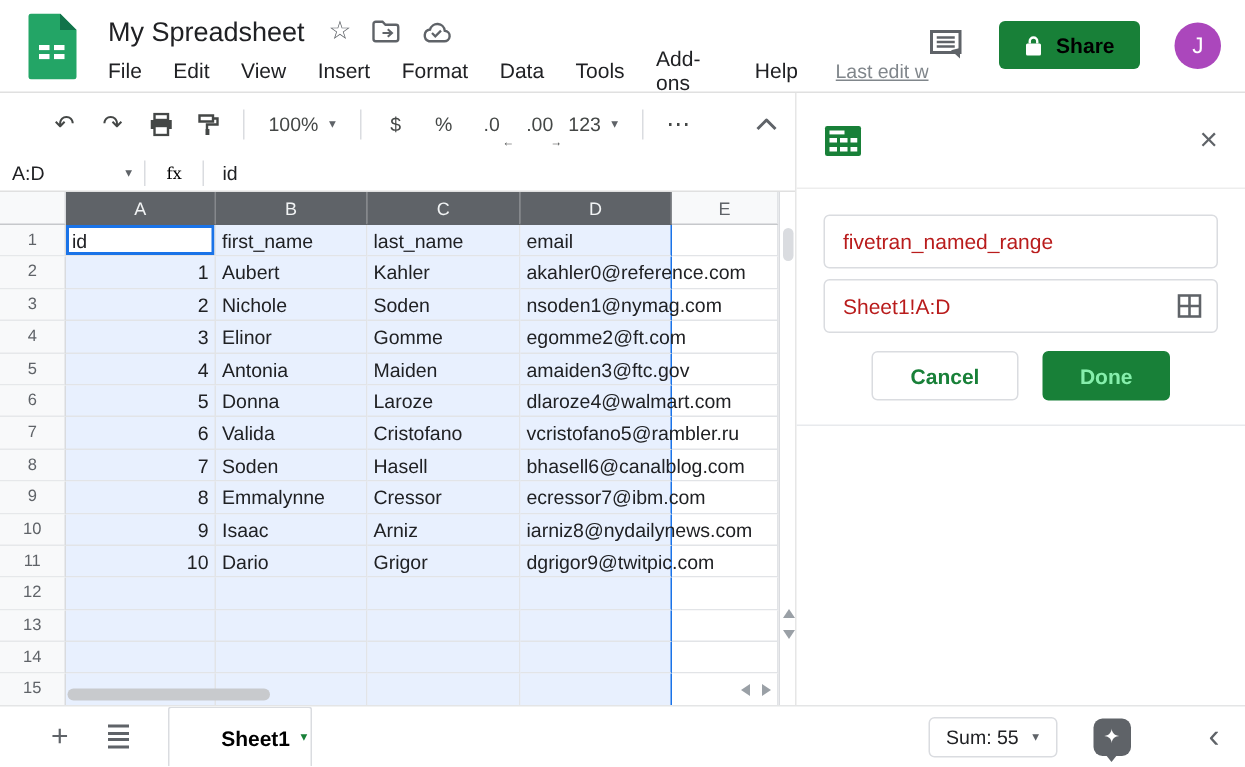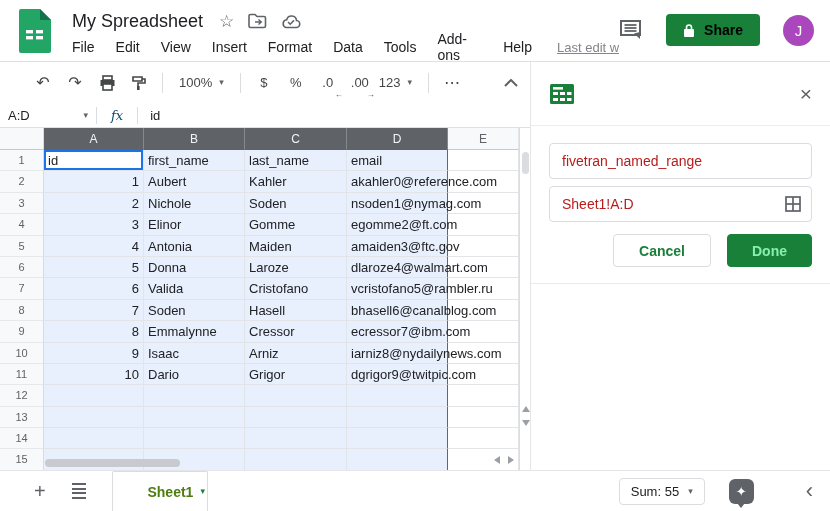--- a/index.html
+++ b/index.html
@@ -49,22 +49,22 @@
   .tb-spacer { flex:1 1 auto; }
   .collapse { margin-left:auto; cursor:pointer; display:flex; }
 
   
   .formulabar { height:25px; flex:none; display:flex; align-items:center;
                 border-bottom:1px solid #e0e0e0; font-size:13px; }
   .namebox { width:96px; flex:none; display:flex; align-items:center; padding:0 8px; height:100%;
              cursor:pointer; }
   .namebox .nb-text { flex:1; }
   .fb-sep { width:1px; height:17px; background:#dadce0; }
-  .fx { font-family:"DejaVu Serif","Liberation Serif",serif; font-style:italic; color:#0c4a6e;
-        font-size:13px; padding:0 14px; }
+  .fx { font-family:"DejaVu Serif","Liberation Serif",serif; color:#000000;
+        font-size:11px; padding:0 14px; }
   .fb-value { padding-left:12px; flex:1; }
 
   
   .grid-wrap { flex:1 1 auto; position:relative; overflow:hidden; background:#fff; }
   .grid { position:absolute; left:0; top:0; width:519px; }
   .g-hrow { display:flex; height:22px; }
   .g-row { display:flex; height:21.4px; }
   .corner { width:44px; flex:none; background:#f8f9fa; border-right:1px solid #d9dbde;
             border-bottom:1px solid #c6c8cb; }
   .col-h { flex:none; text-align:center; line-height:22px; font-size:12px;
@@ -108,37 +108,37 @@
   .panel-head { height:64px; flex:none; display:flex; align-items:center; padding:0 18px;
                 border-bottom:1px solid #ededed; }
   .panel-title { font-size:16px; color:#3c4043; margin-left:14px; }
   .panel-close { margin-left:auto; font-size:21px; color:#5f6368; cursor:pointer; line-height:1; }
   .panel-body { padding:17px 18px 0 18px; }
   .p-input { width:100%; height:36px; border:1px solid #dadce0; border-radius:4px; font-size:14px;
              color:#b91c1c; padding:0 12px; font-family:inherit; outline:none; background:#fff; }
   .range-wrap { position:relative; margin-top:7px; }
   .range-wrap .p-input { padding-right:38px; }
   .range-ic { position:absolute; right:10px; top:9px; cursor:pointer; display:flex; }
-  .btn-row { display:flex; justify-content:flex-end; align-items:center; gap:16px; margin-top:12px; }
+  .btn-row { display:flex; justify-content:center; align-items:center; gap:16px; margin-top:12px; }
   .btn { height:33px; border-radius:4px; font-size:14px; font-weight:bold; cursor:pointer;
          font-family:inherit; }
   .btn.cancel { background:#fff; border:1px solid #dadce0; color:#188038; padding:0 25px; }
   .btn.done { background:#188038; border:1px solid #188038; color:#86efac; padding:0 24px; }
   .panel-divider { border-bottom:1px solid #e8eaed; margin:16px -18px 0 -18px; }
 
   
   .bottombar { height:41px; flex:none; border-top:1px solid #e4e5e6; display:flex; align-items:center;
                background:#fff; }
   .bb-add { font-size:20px; color:#5f6368; margin-left:34px; cursor:pointer; line-height:1; }
   .bb-burger { margin-left:26px; cursor:pointer; display:flex; flex-direction:column; gap:2.5px; }
   .bb-burger i { display:block; width:14px; height:2px; background:#5f6368; }
   .sheet-tab { margin-left:26px; height:40px; width:96px; background:#fff; border:1px solid #dadce0;
                border-bottom:none; border-radius:2px 2px 0 0; display:flex; align-items:center;
                justify-content:center; gap:7px; cursor:pointer; align-self:flex-end; }
-  .sheet-tab .label { color:#4d7c0f; font-weight:bold; font-size:14px;margin-left:33px; }
+  .sheet-tab .label { color:#000000; font-weight:bold; font-size:14px;margin-left:33px; }
   .sheet-tab .caret { color:#188038; }
   .bb-right { margin-left:auto; display:flex; align-items:center; padding-right:17px; }
   .sum-pill { border:1px solid #dadce0; border-radius:4px; height:27px; padding:0 11px; display:flex;
               align-items:center; gap:9px; font-size:13px; color:#202124; background:#fff;
               cursor:pointer; }
   .explore { width:25px; height:25px; background:#5f6368; border-radius:6px; color:#fff;
              display:flex; align-items:center; justify-content:center; font-size:13px;
              margin:0 28px 0 24px; position:relative; cursor:pointer; }
   .explore:after { content:""; position:absolute; bottom:-4px; left:8px; border-left:4px solid transparent;
              border-right:4px solid transparent; border-top:5px solid #5f6368; }

